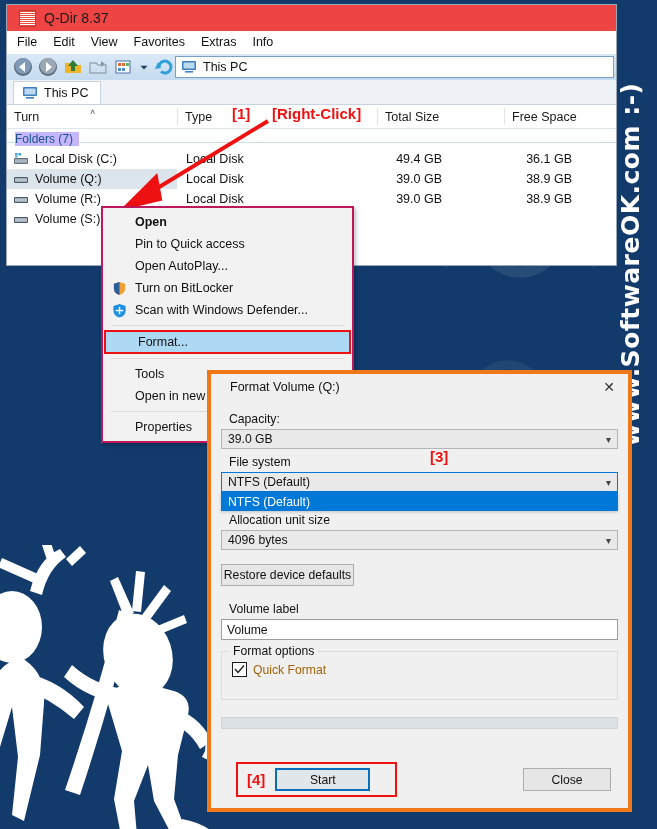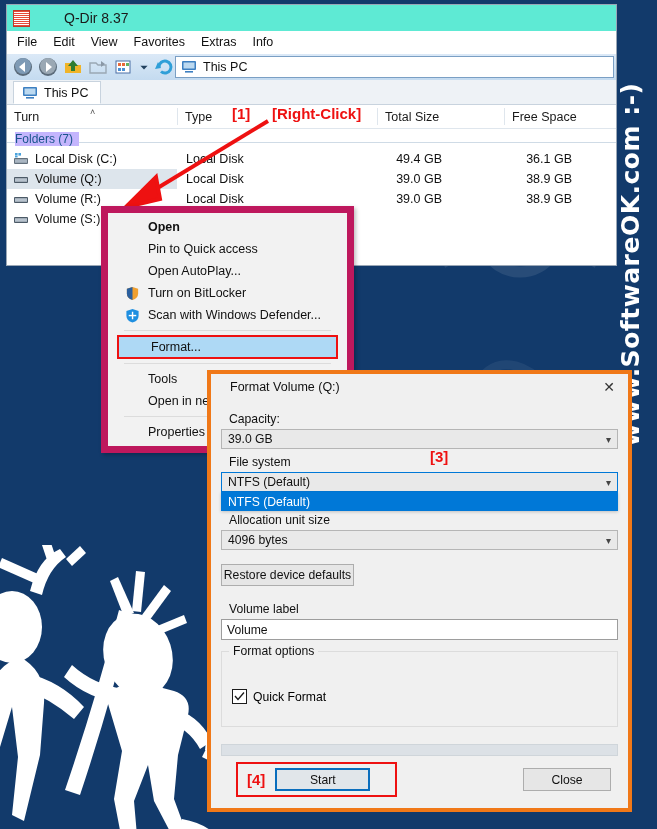--- a/index.html
+++ b/index.html
@@ -33,21 +33,21 @@
     font-family:"DejaVu Sans", sans-serif;
     font-weight:bold;font-size:25px;color:#ffffff;letter-spacing:.5px;
   }
 
   
   #qdir-window{
     position:absolute;left:6px;top:4px;width:611px;height:262px;
     background:#ffffff;border:1px solid #9aa7b6;box-sizing:border-box;
   }
   #titlebar{
-    height:26px;background:#5eead4;display:flex;align-items:center;padding-left:6px;gap:26px;
+    height:26px;background:#ef4444;display:flex;align-items:center;padding-left:12px;
   }
   #app-icon{
     width:15px;height:15px;border:1px solid #c0392b;
     background:
       repeating-linear-gradient(0deg,#e74c3c 0 1px,#ffffff 1px 2px),
       repeating-linear-gradient(90deg,#e74c3c 0 1px,#ffffff 1px 2px);
     margin-right:8px;flex:0 0 auto;
   }
   #app-title{font-size:14px;color:#1a1a1a;font-family:"Liberation Sans",sans-serif;}
 
@@ -117,22 +117,22 @@
   
   .marker{
     position:absolute;color:#ee1111;font-weight:bold;font-size:15px;
     font-family:"Liberation Sans",sans-serif;white-space:nowrap;
   }
   #arrow-svg{position:absolute;left:120px;top:115px;width:155px;height:95px;pointer-events:none;}
 
   
   #ctxmenu{
     position:absolute;left:101px;top:206px;width:253px;
-    background:#f2f2f2;border:7px solid #be185d;box-shadow:2px 2px 4px rgba(0,0,0,.25);
-    padding:3px 8px;box-sizing:border-box;
+    background:#f2f2f2;border:2px solid #be185d;box-shadow:2px 2px 4px rgba(0,0,0,.25);
+    padding:3px 0;box-sizing:border-box;
   }
   .ctxitem{
     height:22px;display:flex;align-items:center;padding-left:8px;gap:7px;
     font-size:12.5px;color:#111;box-sizing:border-box;
   }
   .ctxitem.bold{font-weight:bold;}
   .ctxicon{width:17px;height:17px;flex:0 0 auto;display:flex;align-items:center;justify-content:center;}
   .ctxsep{height:1px;background:#dcdcdc;margin:4px 8px;}
   #ctx-format{
     background:#aed9f5;border:2px solid #ee1111;height:24px;
@@ -178,21 +178,21 @@
   #vol-input{
     height:21px;background:#ffffff;border:1px solid #9d9d9d;
     display:flex;align-items:center;padding-left:5px;font-size:12.2px;color:#111;box-sizing:border-box;
   }
   #fmt-options{
     margin-top:11px;border:1px solid #dcdcdc;padding:10px 10px 22px 10px;position:relative;
   }
   #fmt-options-legend{
     position:absolute;top:-8px;left:7px;background:#f0f0f0;padding:0 4px;font-size:12.2px;color:#111;
   }
-  .chkrow{display:flex;align-items:center;gap:6px;font-size:12.2px;color:#000000;margin-top:27px;}
+  .chkrow{display:flex;align-items:center;gap:6px;font-size:12.2px;color:#a16207;}
   .chkbox{
     width:13px;height:13px;border:1px solid #1b1b1b;background:#fff;flex:0 0 auto;position:relative;
   }
   .chkbox svg{position:absolute;left:1px;top:1px;}
   #progress{
     margin-top:17px;height:12px;background:#dce1e6;border:1px solid #cfd5da;box-sizing:border-box;
   }
   #fmt-footer{position:absolute;left:0;right:0;bottom:6px;height:42px;}
   #start-wrap{
     position:absolute;left:25px;top:2px;width:161px;height:35px;

